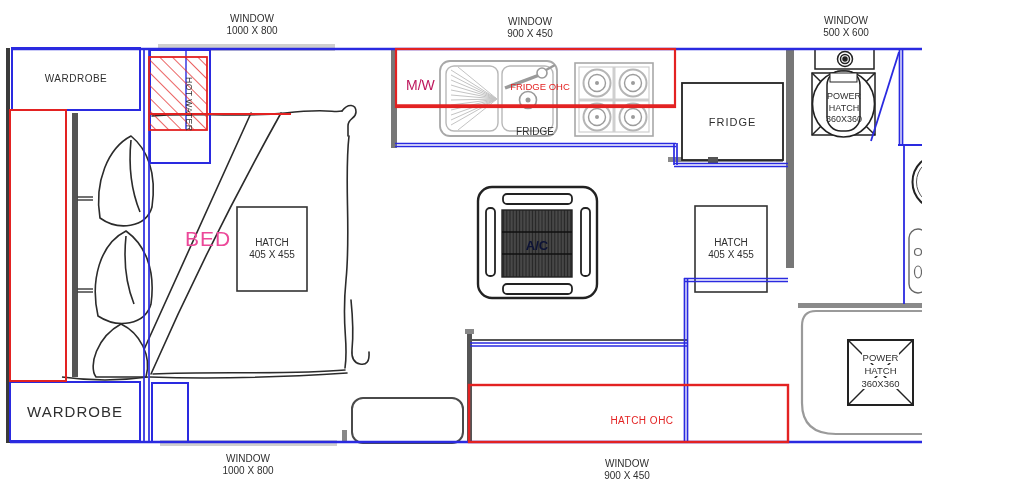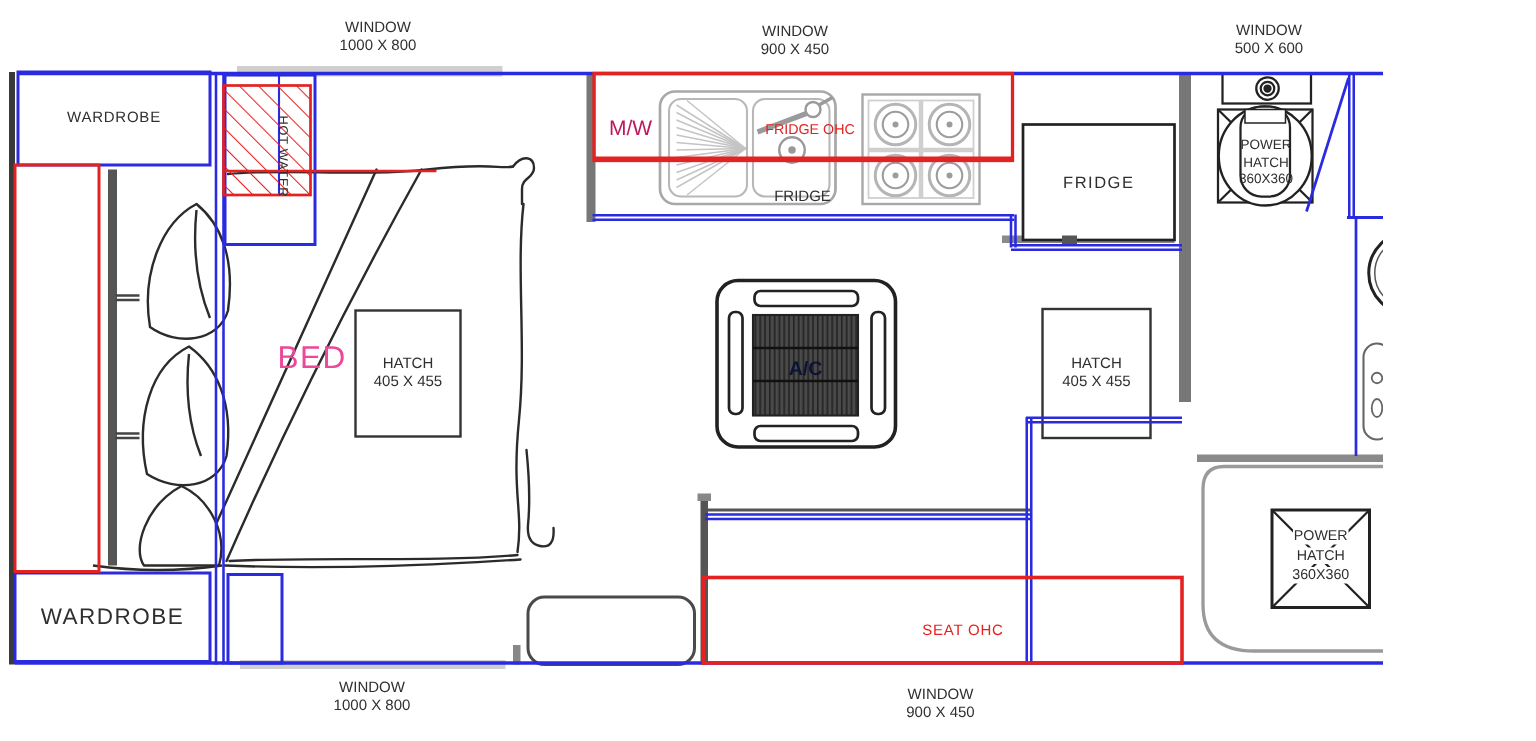--- a/index.html
+++ b/index.html
@@ -291,14 +291,14 @@
     <div>POWER</div>
     <div>HATCH</div>
     <div>360X360</div>
   </div>
   <div class="lbl phs">
     <div><span>POWER</span></div>
     <div><span>HATCH</span></div>
     <div><span>360X360</span></div>
   </div>
 
-  <div class="lbl red seatohc">SEAT OHC</div>
+  <div class="lbl red seatohc">HATCH OHC</div>
 </div>
 
 </body></html>

